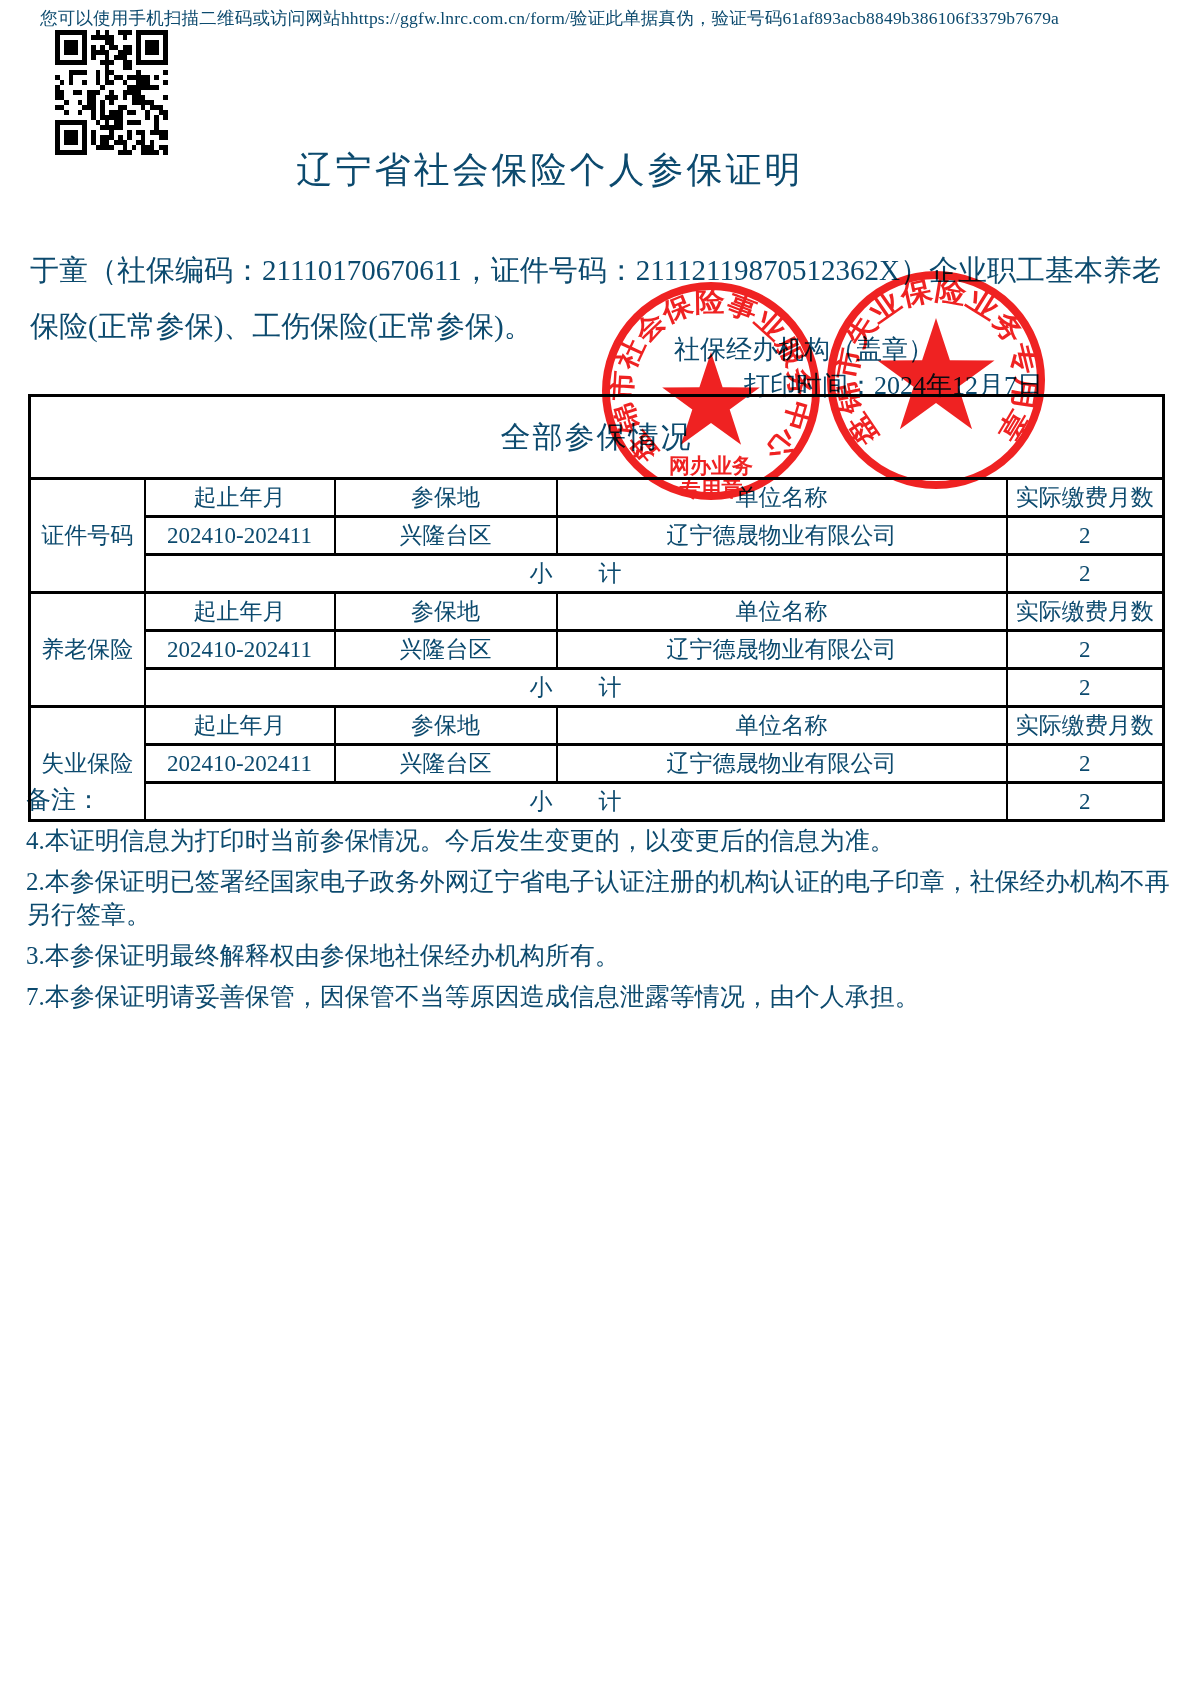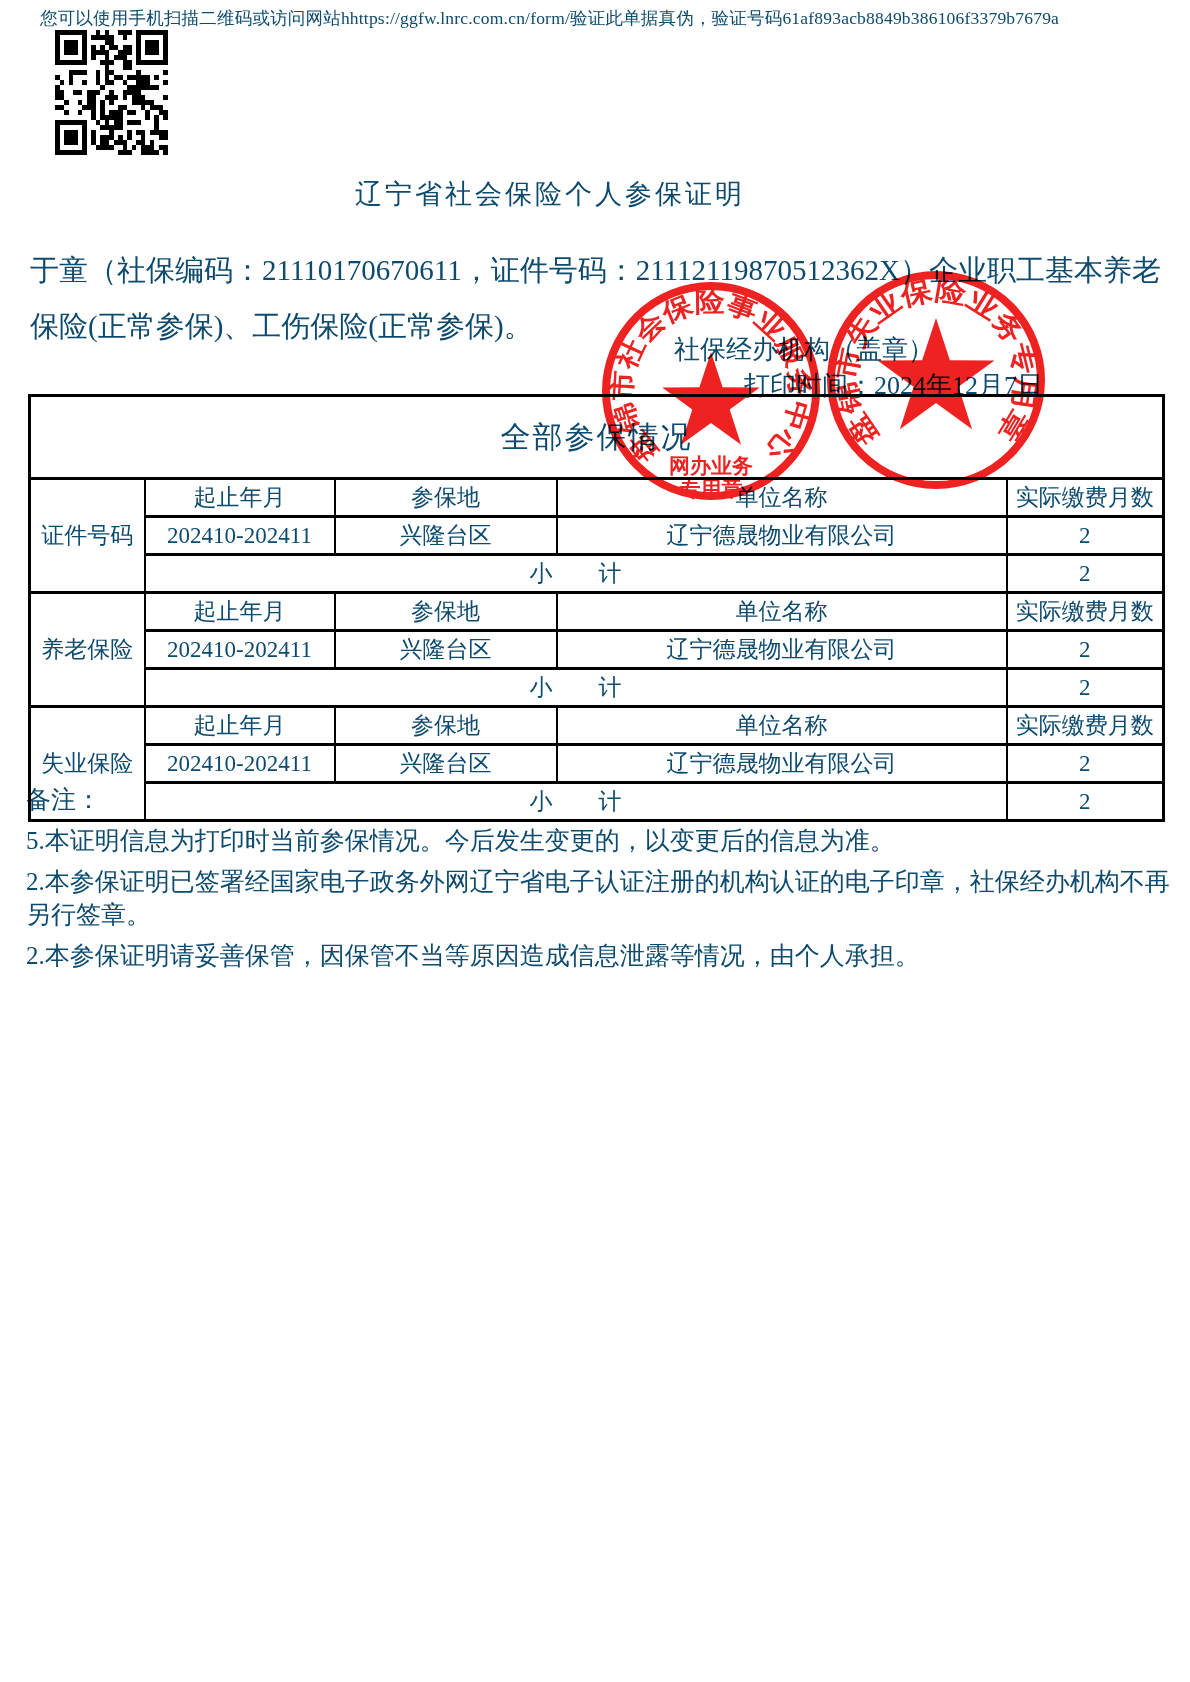--- a/index.html
+++ b/index.html
@@ -4,21 +4,21 @@
 <style>
   html,body{margin:0;padding:0;background:#fff;}
   .page{
     position:relative;width:1190px;height:1682px;background:#fff;overflow:hidden;
     font-family:"Liberation Serif","DejaVu Serif",serif;color:#0c4a6e;
     --stamp-red:#ee0f0f;
   }
   .verify-line{position:absolute;left:40px;top:6px;font-size:17.5px;white-space:nowrap;letter-spacing:0.2px;}
   .qr{position:absolute;left:55px;top:30px;width:113px;height:125px;}
   .doc-title{position:absolute;left:0;top:146px;width:1100px;text-align:center;
-    font-size:27px;letter-spacing:3px;font-weight:400;margin-top:30px;}
+    font-size:36px;letter-spacing:3px;font-weight:400;}
   .summary{position:absolute;left:30px;top:242px;width:1134px;font-size:29px;line-height:56px;}
   .seal-text{position:absolute;font-size:26px;white-space:nowrap;z-index:1;}
   .seal-agency{left:674px;top:332px;}
   .seal-time{left:744px;top:368px;}
   .stamp{position:absolute;width:228px;height:228px;z-index:5;mix-blend-mode:multiply;opacity:.92;}
   .stamp-left{left:597px;top:277px;}
   .stamp-right{left:822px;top:266px;}
   .stamp text{fill:var(--stamp-red);}
   .ring-text{font-family:"Liberation Serif","DejaVu Serif",serif;font-weight:700;}
   .stamp-caption{font-family:"Liberation Sans","DejaVu Sans",sans-serif;font-weight:700;}
@@ -141,18 +141,19 @@
       </tr>
       <tr class="sub-row">
         <td colspan="3">小　　计</td>
         <td>2</td>
       </tr>
     </tbody>
   </table>
 
   <div class="notes">
     <div class="notes-label">备注：</div>
-    <div class="note-item">5.本证明信息为打印时当前参保情况。今后发生变更的，以变更后的信息为准。</div>
+    <div class="note-item">4.本证明信息为打印时当前参保情况。今后发生变更的，以变更后的信息为准。</div>
     <div class="note-item">2.本参保证明已签署经国家电子政务外网辽宁省电子认证注册的机构认证的电子印章，社保经办机构不再另行签章。</div>
-    <div class="note-item">2.本参保证明请妥善保管，因保管不当等原因造成信息泄露等情况，由个人承担。</div>
+    <div class="note-item">3.本参保证明最终解释权由参保地社保经办机构所有。</div>
+    <div class="note-item">7.本参保证明请妥善保管，因保管不当等原因造成信息泄露等情况，由个人承担。</div>
   </div>
 
 </div>
 
 </body></html>

